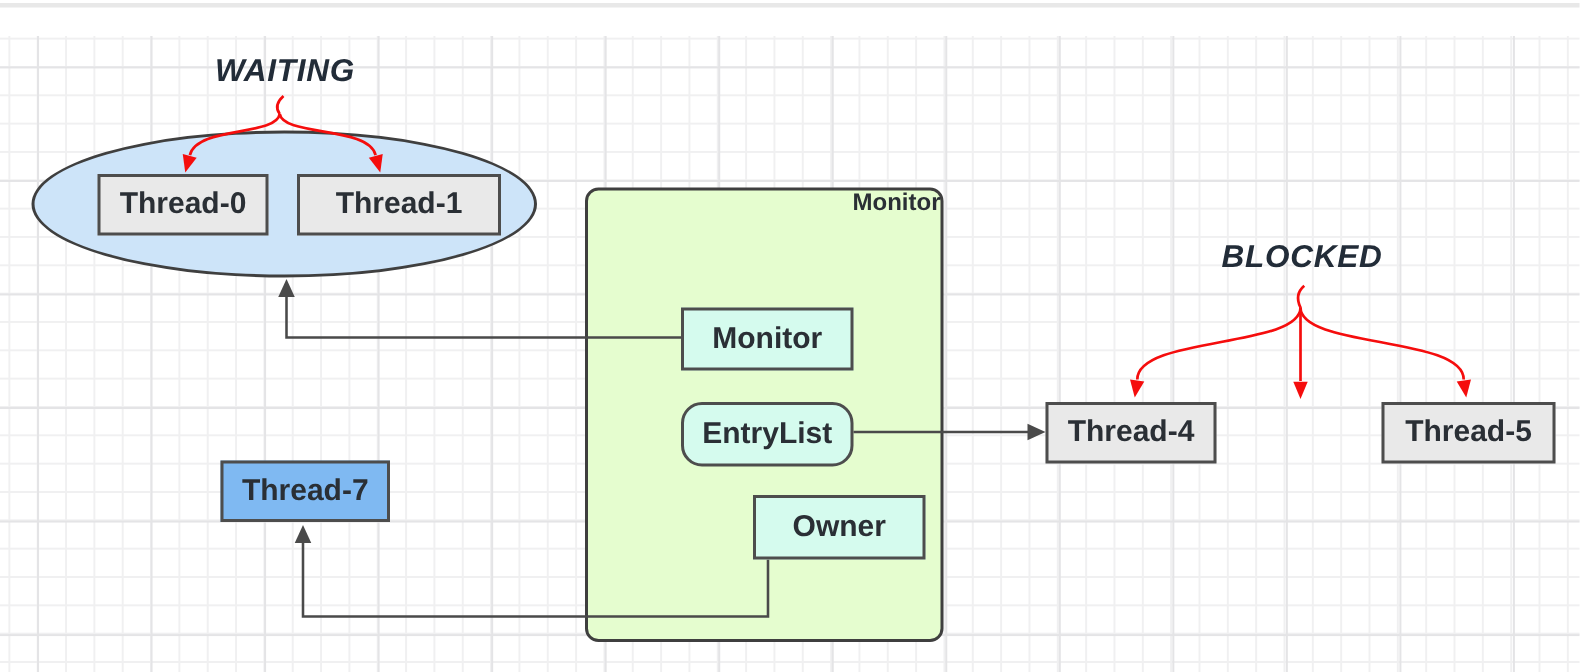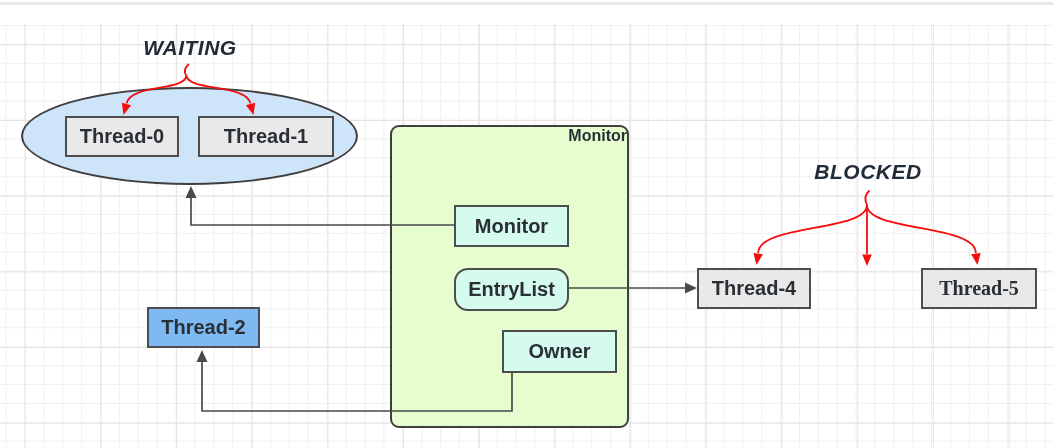--- a/index.html
+++ b/index.html
@@ -100,24 +100,24 @@
       <path class="line" d="M867,205 C867,232 975.8,224 975.8,253"></path>
       <path class="head" d="M0,0 L-4.8,11.5 L4.8,11.5 Z" transform="translate(867,266) rotate(180)"></path>
       <path class="head" d="M0,0 L-4.8,11.5 L4.8,11.5 Z" transform="translate(756.5,265) rotate(188)"></path>
       <path class="head" d="M0,0 L-4.8,11.5 L4.8,11.5 Z" transform="translate(977.5,265) rotate(172)"></path>
     </g>
   </svg>
 
   <div class="node" style="left:65px;top:116px;width:114px;height:41px;">Thread-0</div>
   <div class="node" style="left:198px;top:116px;width:136px;height:41px;">Thread-1</div>
 
-  <div class="node thread2" style="left:147px;top:307px;width:113px;height:41px;">Thread-2</div>
+  <div class="node thread2" style="left:147px;top:307px;width:113px;height:41px;">Thread-7</div>
 
   <div class="node" style="left:697px;top:268px;width:114px;height:41px;">Thread-4</div>
-  <div class="node" style="left:921px;top:268px;width:116px;height:41px;font-family:Liberation Serif, serif;">Thread-5</div>
+  <div class="node" style="left:921px;top:268px;width:116px;height:41px;">Thread-5</div>
 
   <div class="node slot" style="left:454px;top:205px;width:115px;height:42px;">Monitor</div>
   <div class="node slot" style="left:454px;top:268px;width:115px;height:43px;border-radius:14px;">EntryList</div>
   <div class="node slot" style="left:454px;top:330px;width:115px;height:43px;margin-left:48px;">Owner</div>
 
   <div class="biglabel" style="left:788px;top:160px;width:160px;">BLOCKED</div>
   <div class="biglabel" style="left:110px;top:36px;width:160px;">WAITING</div>
 
 </div>
 

